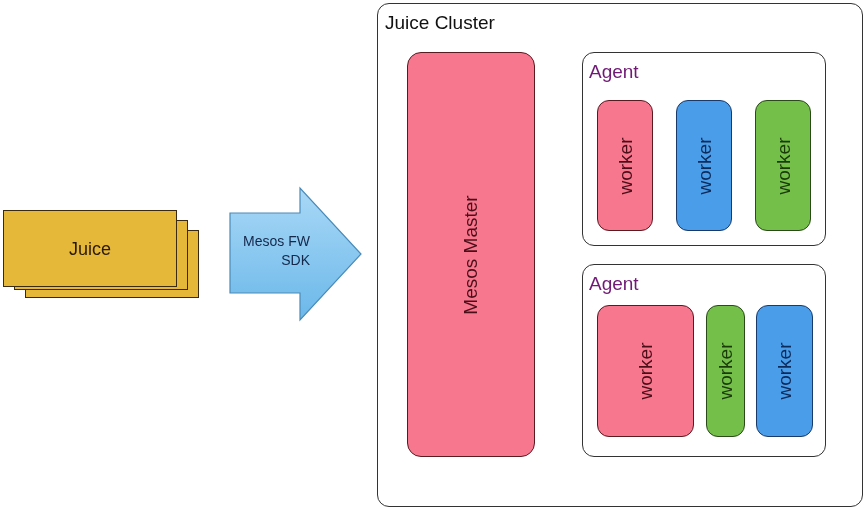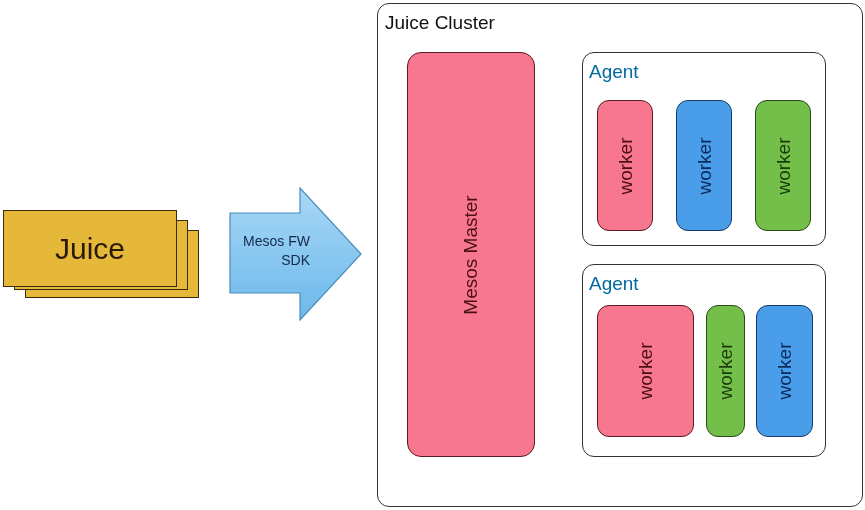--- a/index.html
+++ b/index.html
@@ -1,24 +1,24 @@
 <!DOCTYPE html>
 <html><head>
 <meta charset="utf-8">
 <style>
   html, body { margin:0; padding:0; background:#ffffff; }
   body { width:865px; height:510px; position:relative; overflow:hidden;
          font-family:"Liberation Sans", sans-serif; }
   .abs { position:absolute; box-sizing:border-box; }
   .card { background:#e6b83a; border:1.5px solid #3a2a10; }
   .juice-label { position:absolute; left:0; right:0; top:50%; transform:translateY(-50%);
-                 text-align:center; font-size:30px; color:#2a1a08; }
+                 text-align:center; font-size:18px; color:#2a1a08; }
   .container { background:#fff; border:1.5px solid #333; border-radius:12px; }
   .cluster-title { position:absolute; left:7px; top:8px; font-size:19px; color:#111; }
-  .agent-title { position:absolute; left:6px; top:8px; font-size:19px; color:#0369a1; }
+  .agent-title { position:absolute; left:6px; top:8px; font-size:19px; color:#701a75; }
   .box { border-radius:12px; border:1.5px solid; display:flex; align-items:center; justify-content:center; }
   .pink { background:#f7778e; border-color:#5a1a22; color:#4a0e18; }
   .blue { background:#4a9de8; border-color:#1a3a6a; color:#0c2a5a; }
   .green { background:#74bf4a; border-color:#2a4a1a; color:#1a3a0a; }
   .vtext { transform:rotate(-90deg); white-space:nowrap; font-size:19px; }
   svg.arrow { position:absolute; left:228px; top:186px; }
   .arrow-label { position:absolute; left:232px; top:232px; width:78px; text-align:right;
                  font-size:14px; line-height:19px; color:#15284a; }
 </style>
 </head>

